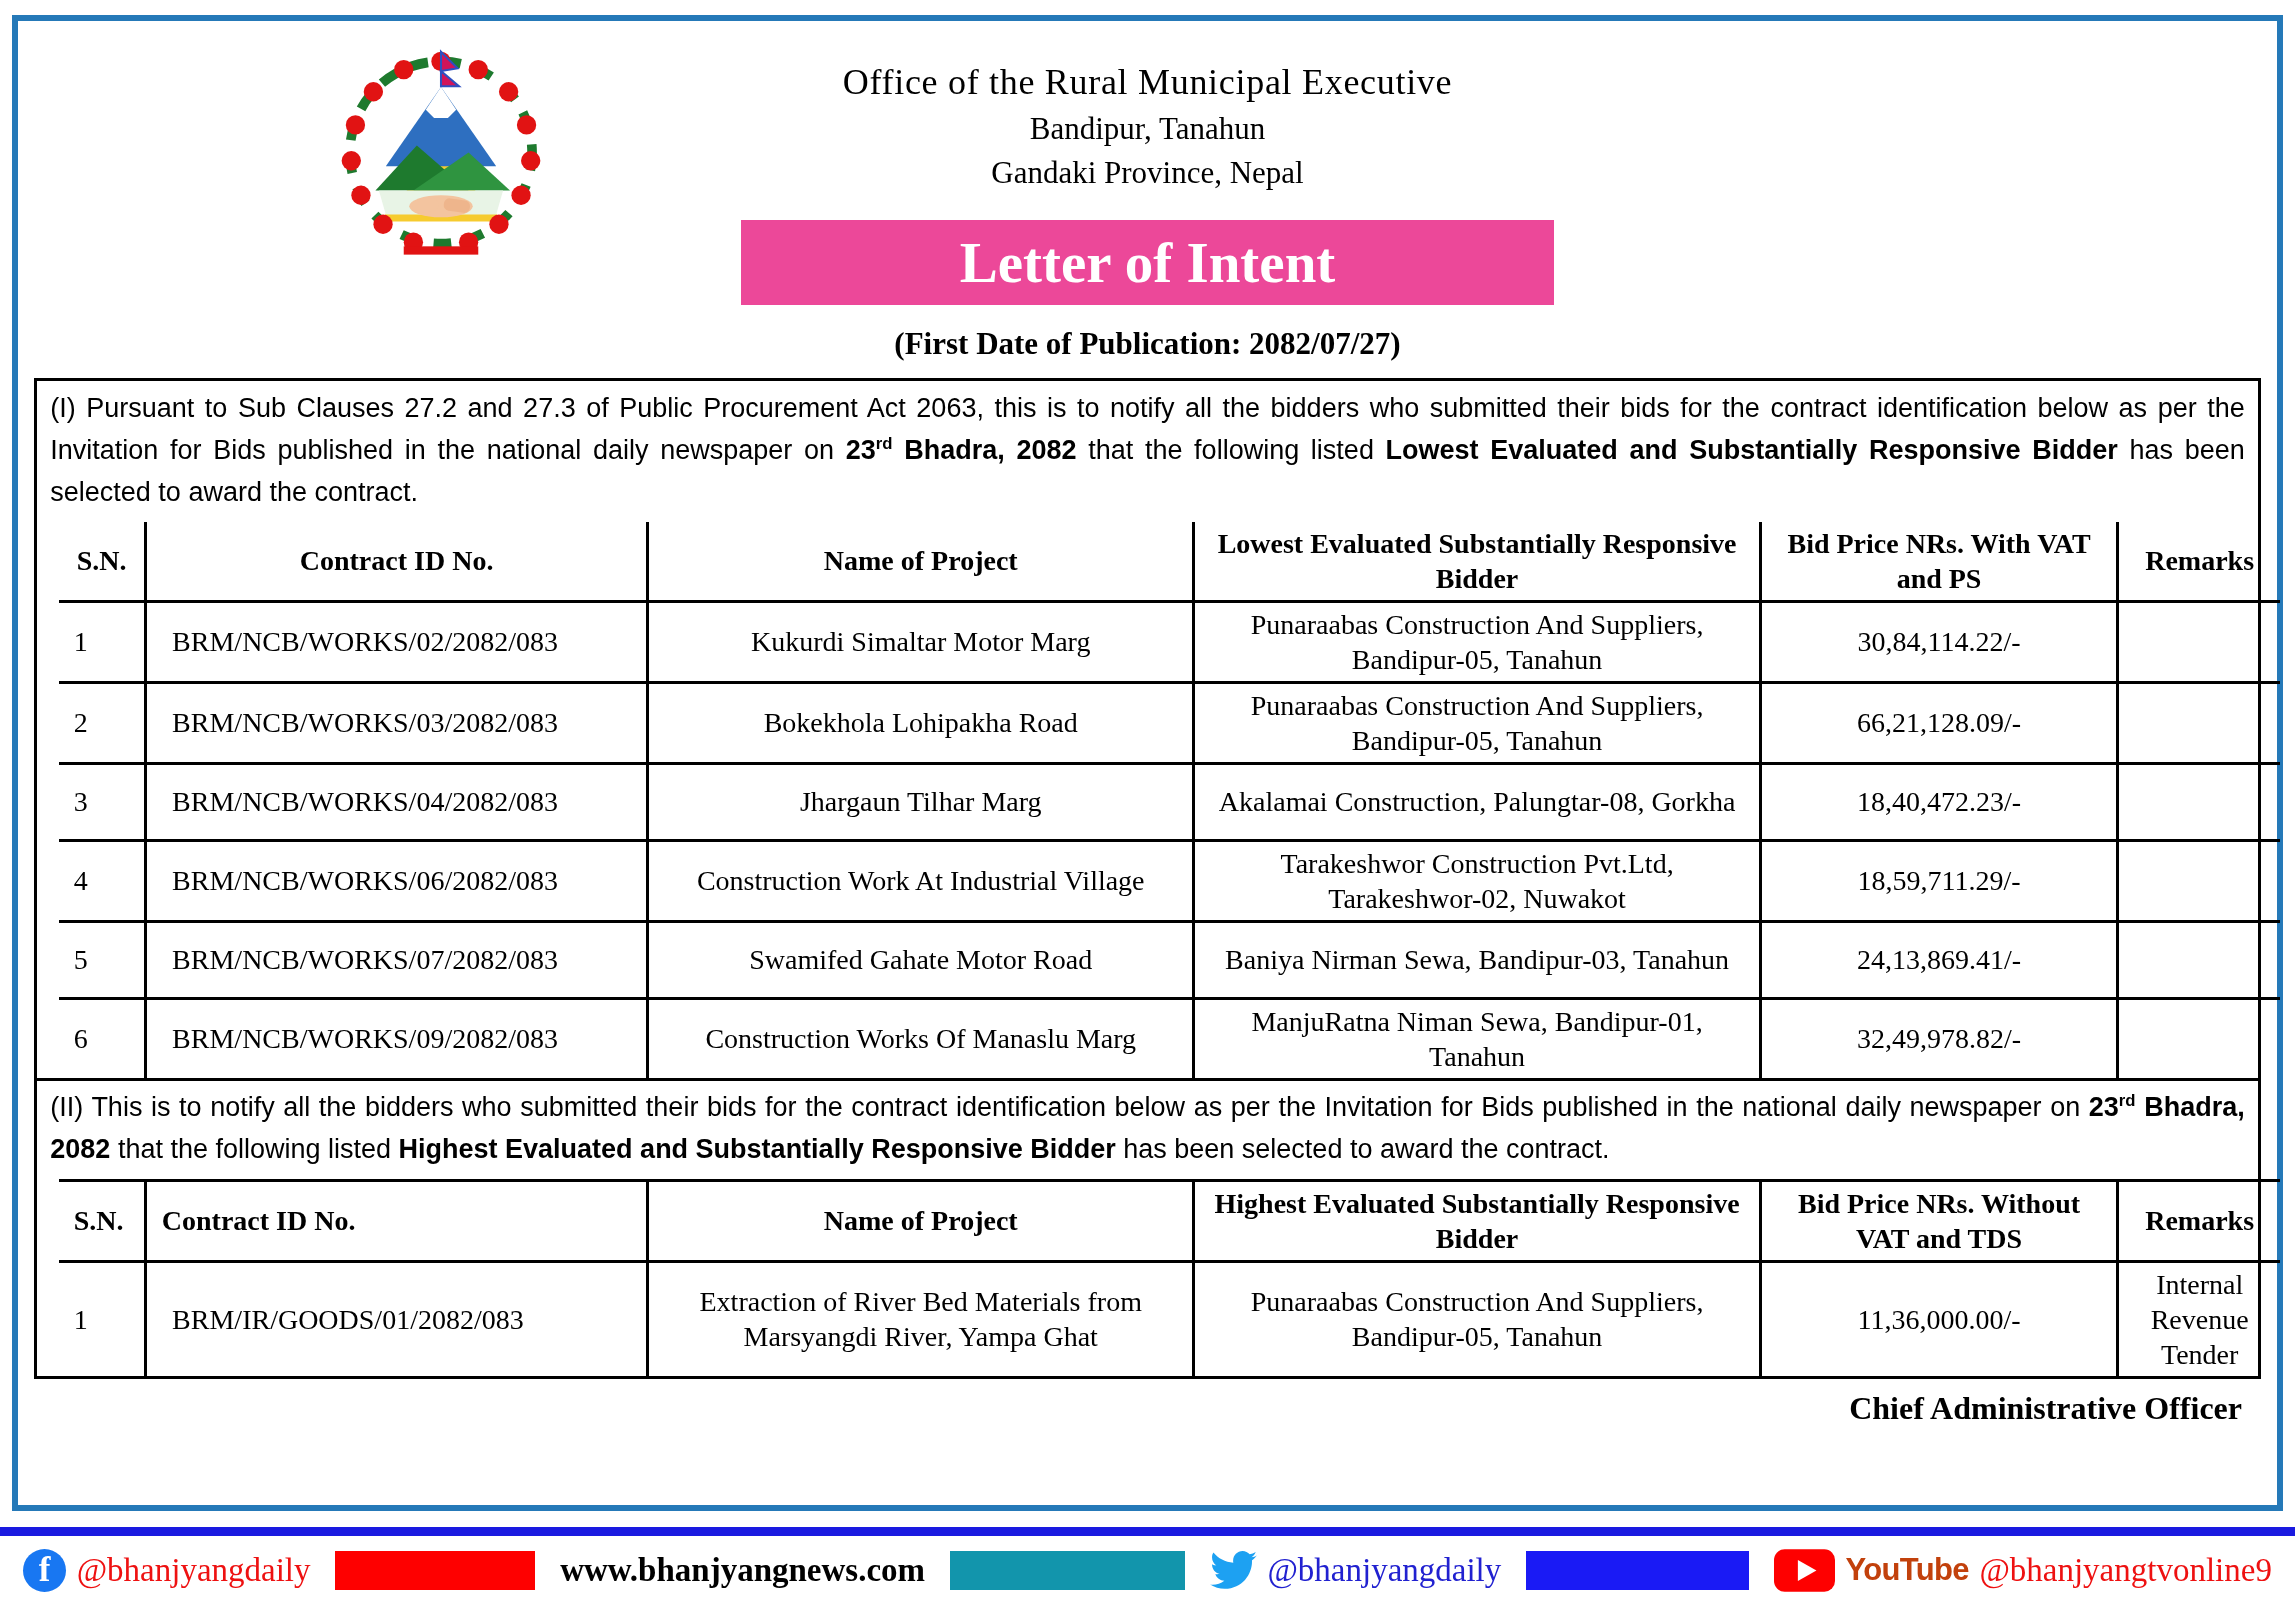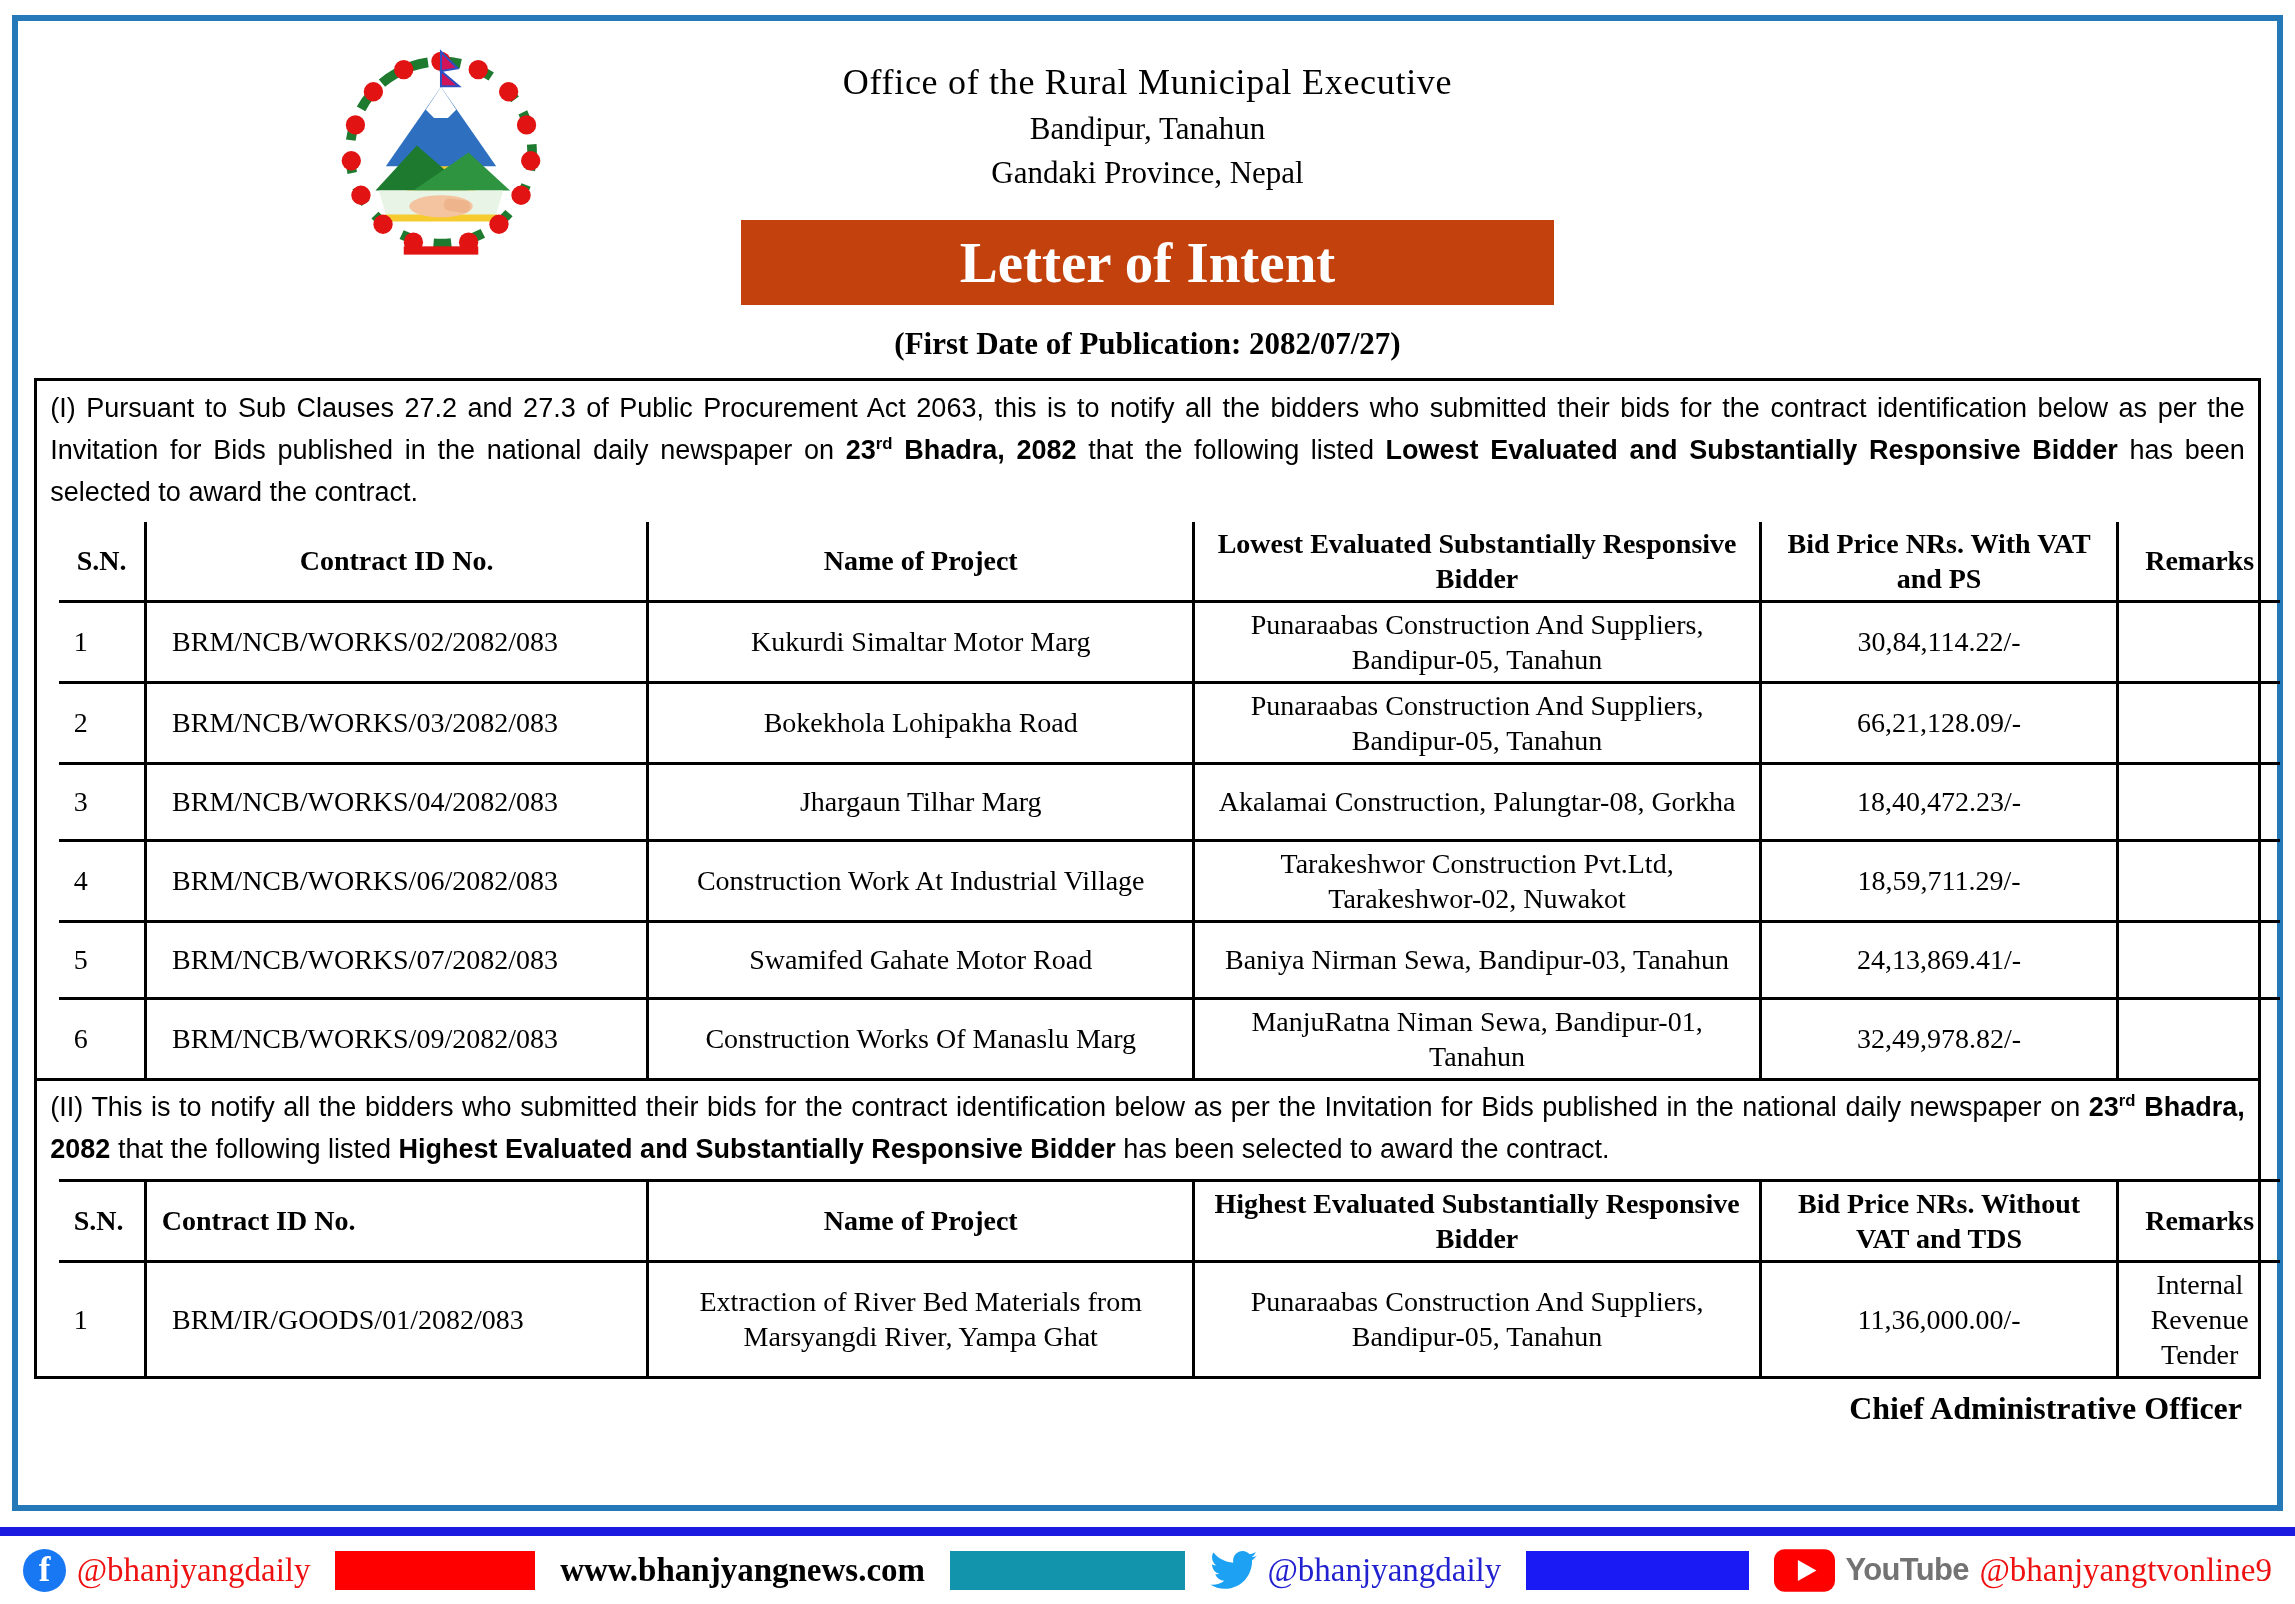--- a/index.html
+++ b/index.html
@@ -10,21 +10,21 @@
   .frame { position:absolute; left:12px; top:14.7px; width:2271px; height:1496px;
            border:6px solid #2579b8; background:#fff; }
 
   
   .header { position:relative; text-align:center; padding-top:31px; }
   .logo { position:absolute; left:313px; top:28px; width:220px; height:207px; }
   .muni-title { font-size:63px; font-weight:bold; letter-spacing:0.7px; }
   .office-title { font-size:36px; font-weight:normal; margin-top:9.3px; letter-spacing:0.7px; }
   .addr { font-size:31px; margin-top:8px; }
 
-  .banner { width:813px; height:85px; margin:29px auto 0; background:#c2410c;
+  .banner { width:813px; height:85px; margin:29px auto 0; background:#ec4899;
             display:flex; align-items:center; justify-content:center; }
   .banner span { color:#fff; font-size:57px; font-weight:bold; }
   .pubdate { text-align:center; font-size:31px; font-weight:bold; margin-top:21.3px; }
 
   
   .content-box { margin:16px 16px 0; border:3.3px solid #000; }
   .para { font-family:"Liberation Sans", sans-serif; font-size:27px; line-height:1.55;
           text-align:justify; padding:6.7px 13.3px 8px; }
   .para b { font-weight:bold; }
   .sup { vertical-align:super; font-size:62%; font-weight:bold; }
@@ -56,21 +56,21 @@
   .f-red-text { color:#ee1111; font-size:33px; }
   .f-blue-text { color:#2121d0; font-size:33px; }
   .f-site { color:#000000; font-size:33px; font-weight:bold; }
   .bar { height:39px; }
   .bar-red { width:200px; background:#fe0000; }
   .bar-teal { width:235px; background:#1295ac; }
   .bar-blue { width:223px; background:#1a1af5; }
   .fb-icon { width:43px; height:43px; border-radius:50%; background:#1877f2; color:#fff;
              display:flex; align-items:center; justify-content:center;
              font-size:35px; font-weight:bold; font-family:"Liberation Serif", serif; }
-  .yt-label { color:#737373; font-size:31px; font-weight:bold; font-family:"Liberation Sans", sans-serif; letter-spacing:-0.7px; }
+  .yt-label { color:#c2410c; font-size:31px; font-weight:bold; font-family:"Liberation Sans", sans-serif; letter-spacing:-0.7px; }
 </style>
 </head>
 <body>
 
 <div class="page">
 
   <div class="frame">
 
     <div class="header">
       <svg class="logo" viewBox="0 0 300 300">

